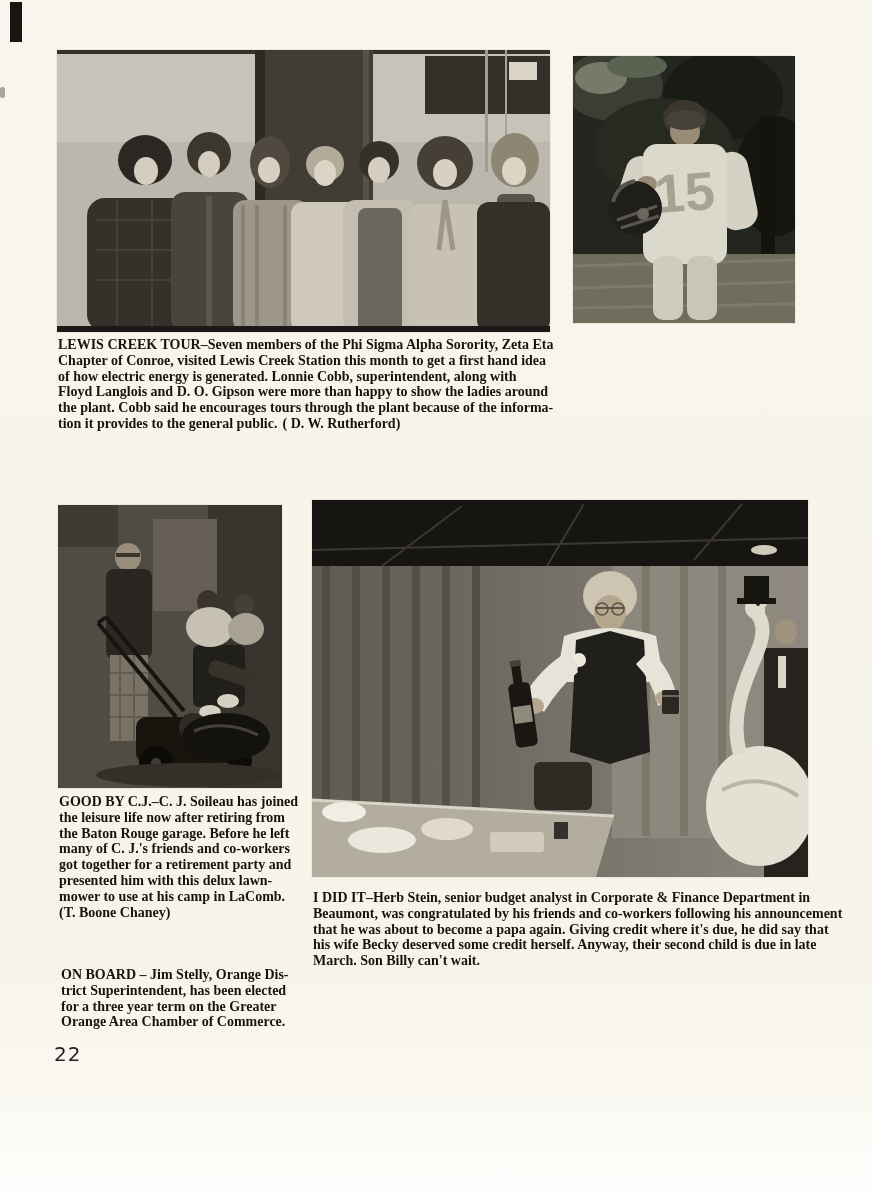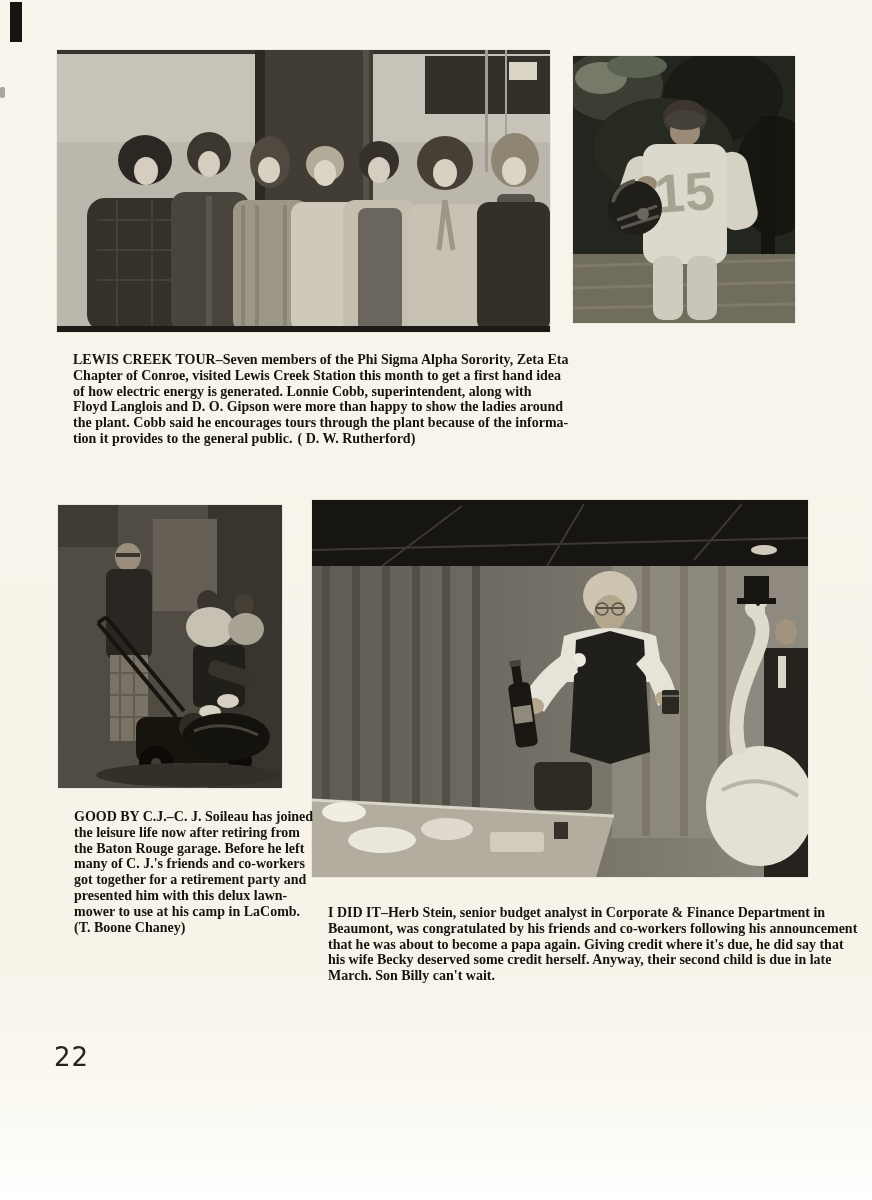--- a/index.html
+++ b/index.html
@@ -2,25 +2,25 @@
 <html><head>
 <meta charset="utf-8">
 <style>
   html,body{margin:0;padding:0;}
   body{background:#f7f3e9;font-family:"Liberation Serif",serif;}
   .page{position:relative;width:872px;height:1200px;margin:0 auto;overflow:hidden;
         background:linear-gradient(180deg,#f8f5ec 0%,#f7f3e9 80%,#fbfaf4 94%,#ffffff 100%);}
   .photo{position:absolute;margin:0;padding:0;overflow:hidden;
          box-shadow:inset 0 0 0 1px rgba(30,27,22,.45), 0 0 1px rgba(30,27,22,.3);}
   .photo svg{display:block;width:100%;height:100%;}
-  .caption{position:absolute;margin:16px;font-weight:bold;font-size:14px;line-height:15.8px;
+  .caption{position:absolute;margin:1px;font-weight:bold;font-size:14px;line-height:15.8px;
            color:#17140f;white-space:pre-line;letter-spacing:0px;}
   .credit{font-weight:bold;margin-left:5px;}
   .page-number{position:absolute;left:54px;top:1042px;font-family:"DejaVu Sans",sans-serif;
-               font-size:26px;color:#26241f;letter-spacing:1px;}
+               font-size:20px;color:#26241f;letter-spacing:1px;}
   .corner-mark{position:absolute;left:10px;top:2px;width:12px;height:40px;background:#161511;}
   .edge-smudge{position:absolute;left:0;top:87px;width:5px;height:11px;background:#8f8b82;
                border-radius:2px;opacity:.75;}
 </style>
 </head>
 <body style="background: rgb(247, 243, 233);">
 
 <div class="page">
 
   <div class="corner-mark"></div>
@@ -256,16 +256,20 @@
 presented him with this delux lawn-
 mower to use at his camp in LaComb.
 (T. Boone Chaney)</span></p>
 
   <p class="caption" style="left:312px;top:889px;width:556px"><span>I DID IT–Herb Stein, senior budget analyst in Corporate &amp; Finance Department in
 Beaumont, was congratulated by his friends and co-workers following his announcement
 that he was about to become a papa again. Giving credit where it's due, he did say that
 his wife Becky deserved some credit herself. Anyway, their second child is due in late
 March. Son Billy can't wait.</span></p>
 
+  <p class="caption" style="left:60px;top:966px;width:262px"><span>ON BOARD – Jim Stelly, Orange Dis-
+trict Superintendent, has been elected
+for a three year term on the Greater
+Orange Area Chamber of Commerce.</span></p>
 
   <div class="page-number">22</div>
 
 </div>
 
 </body></html>

